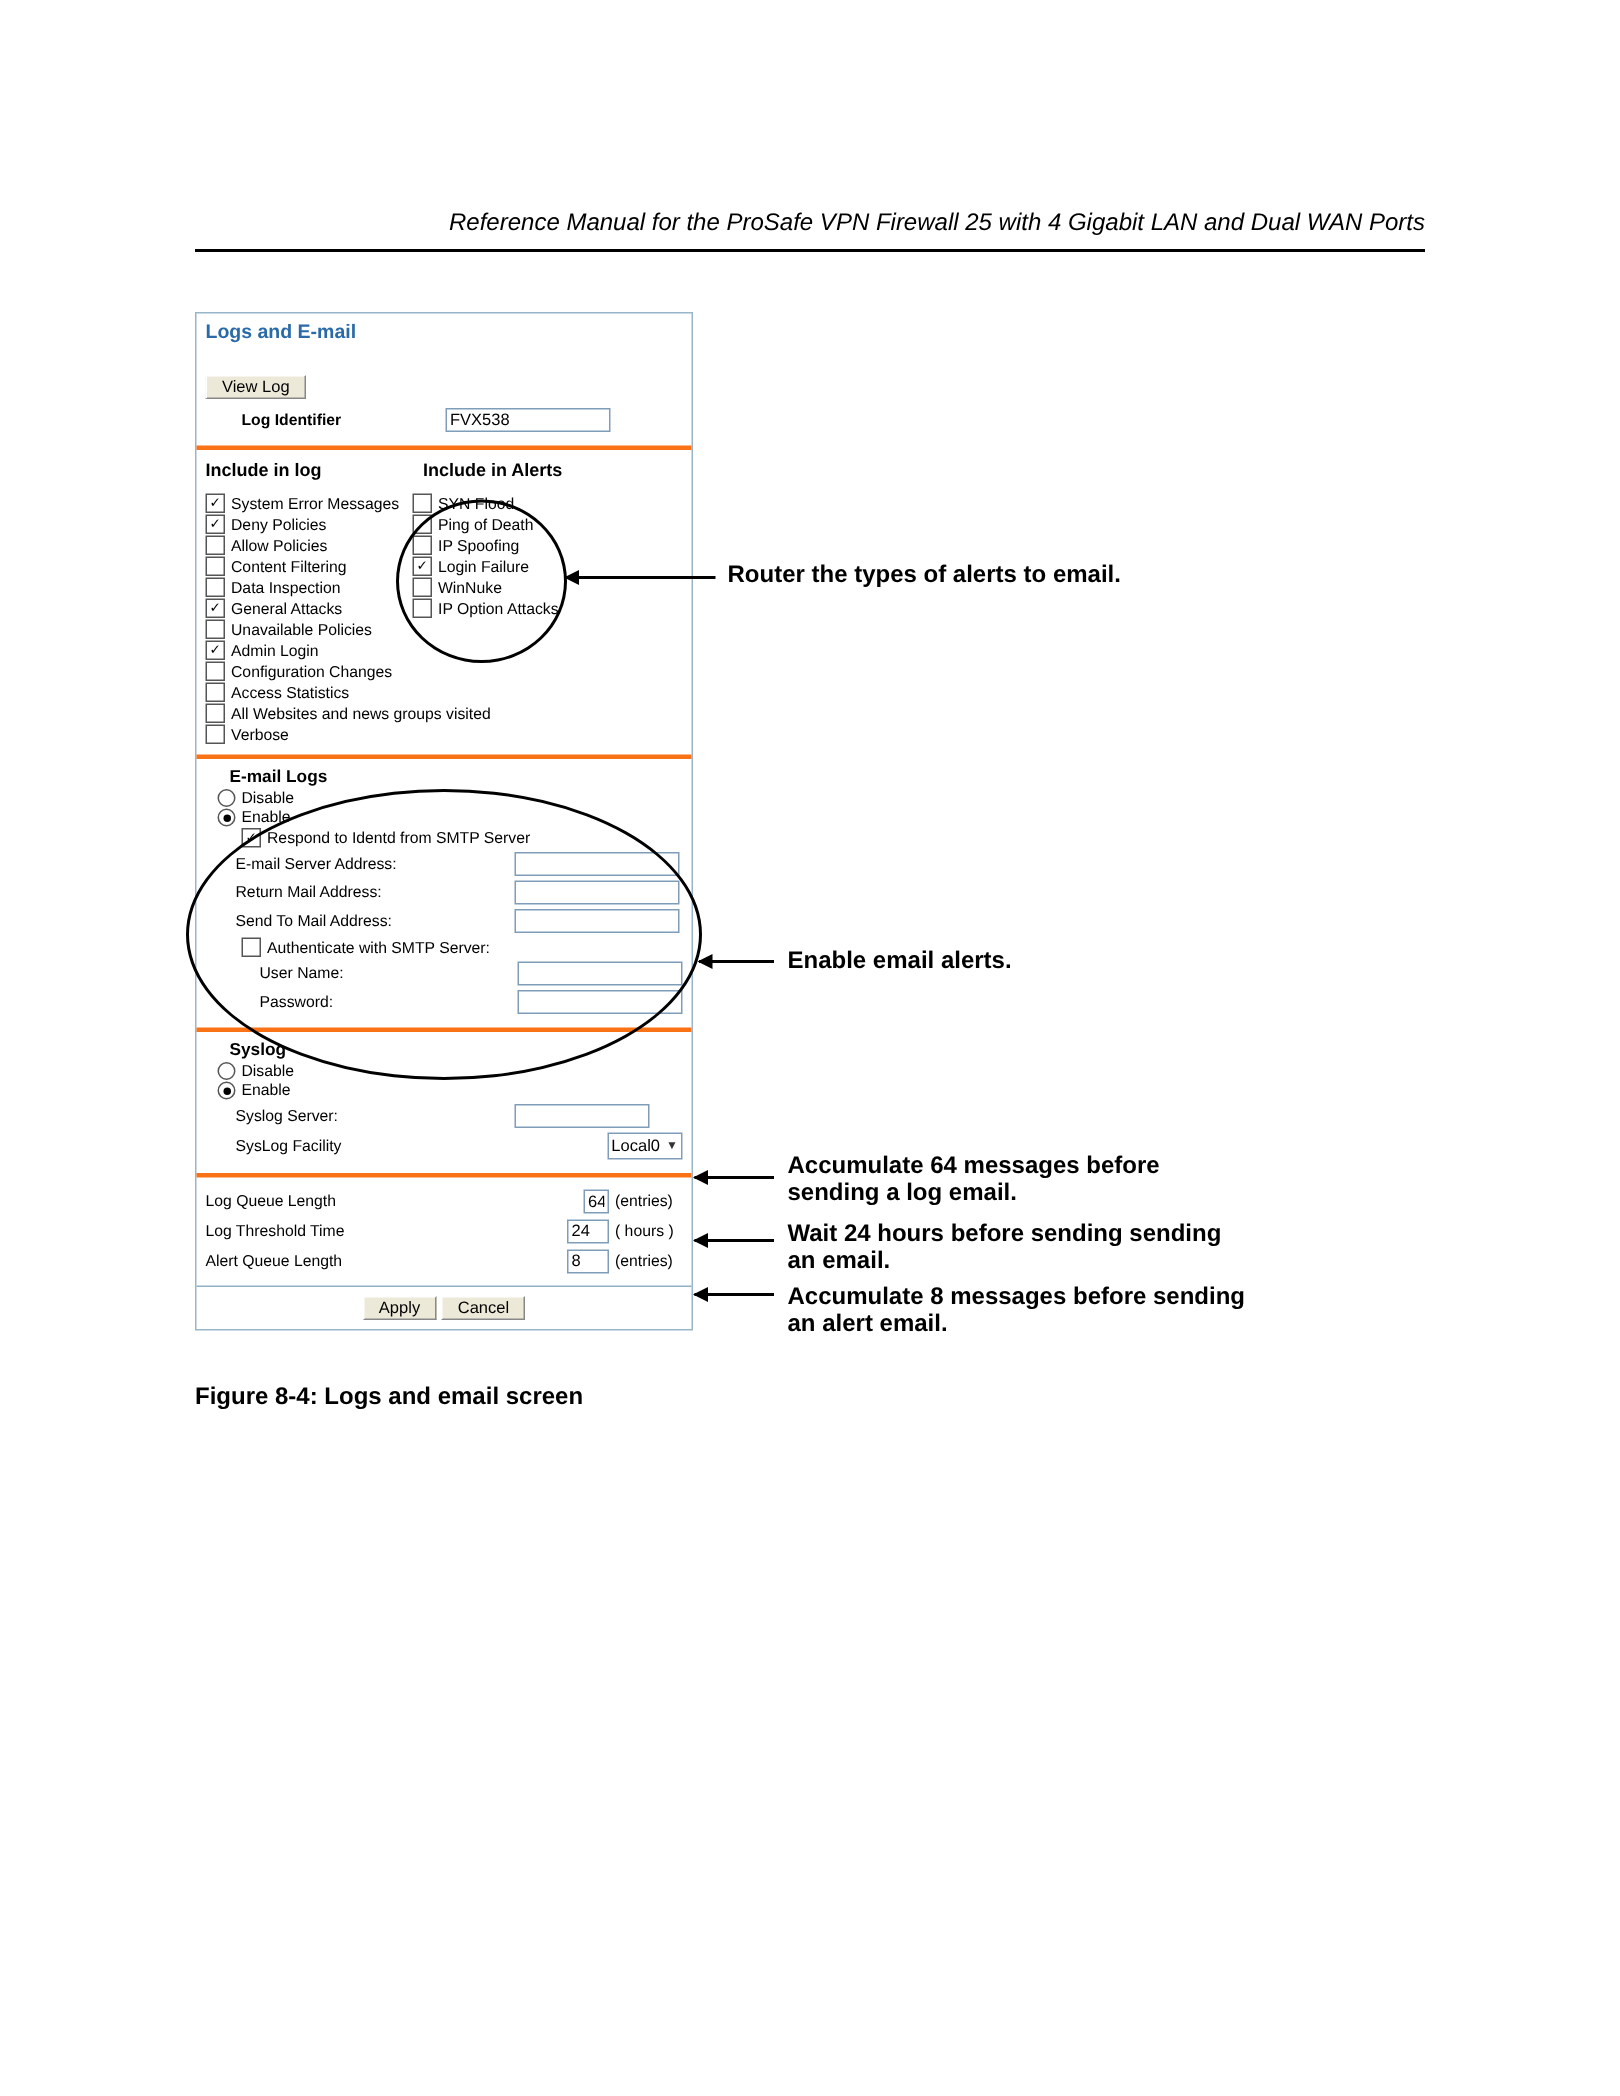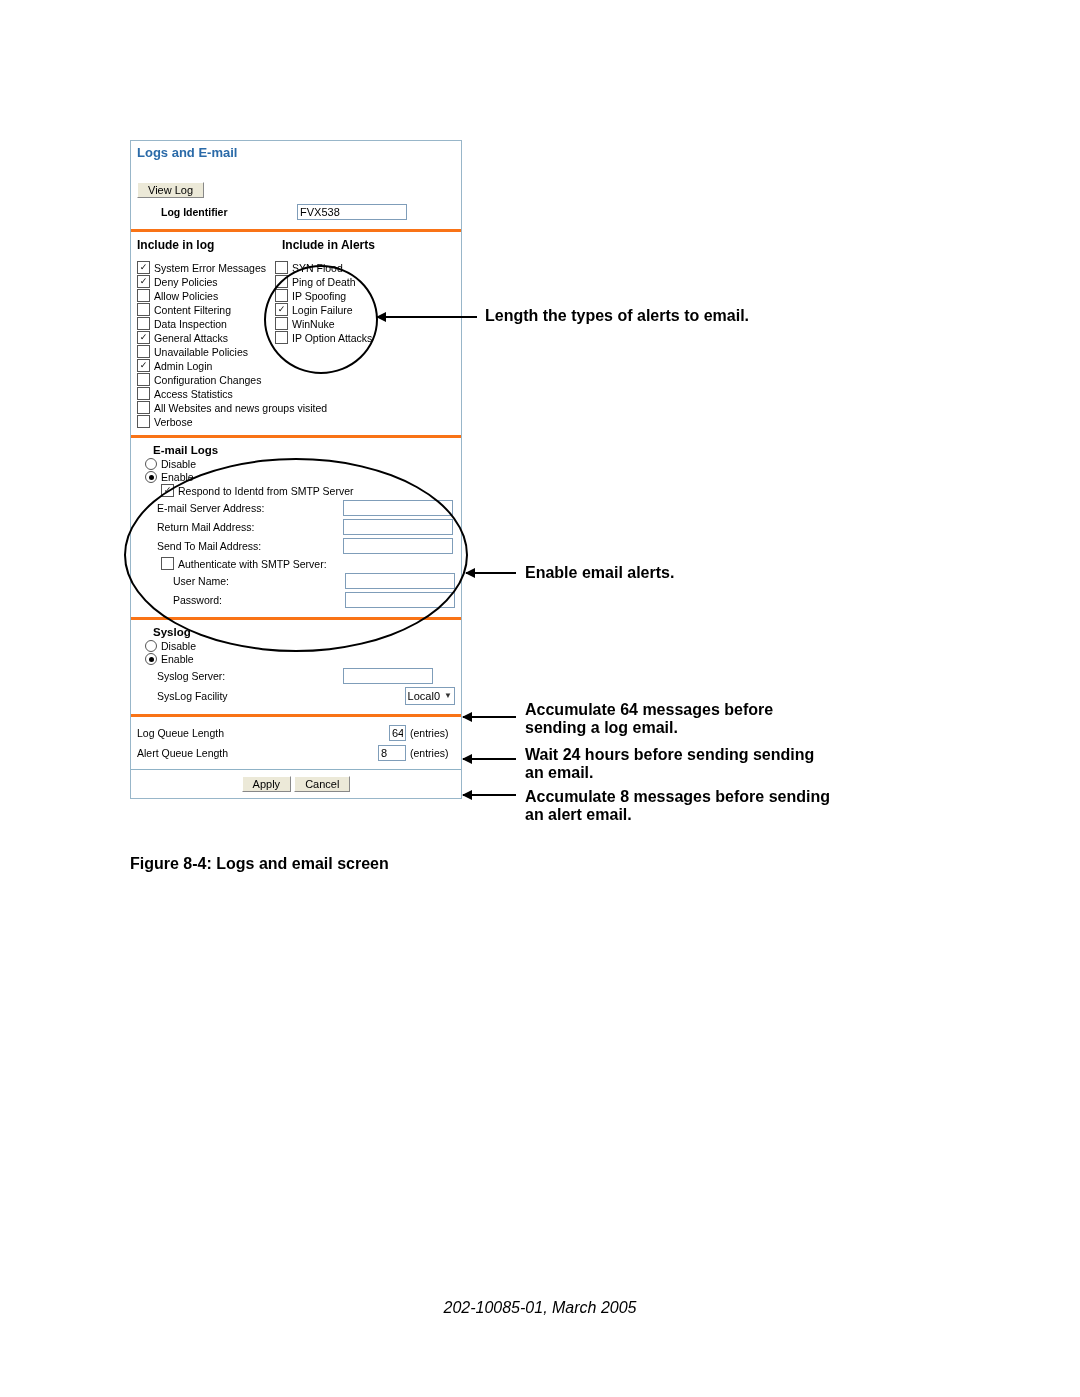--- a/index.html
+++ b/index.html
@@ -197,20 +197,21 @@
     text-align: center;
     font-style: italic;
     font-size: 16px;
     margin-top: 10px;
   }
 </style>
 </head>
 <body>
 
 <div class="page">
+  <div class="top-header">Reference Manual for the ProSafe VPN Firewall 25 with 4 Gigabit LAN and Dual WAN Ports</div>
 
   <div class="figure-area">
 
     <div class="panel">
       <div class="panel-title">Logs and E-mail</div>
 
       <div class="panel-section first">
         <button class="btn">View Log</button>
         <div class="form-row" style="margin-top:6px;">
           <span class="lbl" style="width:130px;font-weight:bold;">Log Identifier</span>
@@ -364,20 +365,25 @@
         </div>
       </div>
 
       <div class="panel-section">
         <div class="queue-row">
           <span class="qlbl">Log Queue Length</span>
           <input class="txt-input" style="width: 17px;" value="64">
           <span class="qunit">(entries)</span>
         </div>
         <div class="queue-row">
+          <span class="qlbl">Log Threshold Time</span>
+          <input class="txt-input" style="width: 28px;" value="24">
+          <span class="qunit">( hours )</span>
+        </div>
+        <div class="queue-row">
           <span class="qlbl">Alert Queue Length</span>
           <input class="txt-input" style="width: 28px;" value="8">
           <span class="qunit">(entries)</span>
         </div>
       </div>
 
       <div class="bottom-buttons">
         <button class="btn">Apply</button>
         <button class="btn">Cancel</button>
       </div>
@@ -385,25 +391,24 @@
 
     <div class="oval" style="left:134px; top:125px; width:110px; height:105px;"></div>
     <div class="oval" style="left:-6px; top:318px; width:340px; height:190px; border-radius:50%/50%;"></div>
 
     <div class="arrow" style="left:247px; top:176px; width:100px;"></div>
     <div class="arrow" style="left:336px; top:432px; width:50px;"></div>
     <div class="arrow" style="left:333px; top:576px; width:53px;"></div>
     <div class="arrow" style="left:333px; top:618px; width:53px;"></div>
     <div class="arrow" style="left:333px; top:654px; width:53px;"></div>
 
-    <div class="callout" style="left:355px; top:167px;">Length the types of alerts to email.</div>
+    <div class="callout" style="left:355px; top:167px;">Router the types of alerts to email.</div>
     <div class="callout" style="left:395px; top:424px;">Enable email alerts.</div>
     <div class="callout" style="left:395px; top:561px; width:310px;">Accumulate 64 messages before sending a log email.</div>
     <div class="callout" style="left:395px; top:606px; width:310px;">Wait 24 hours before sending sending an email.</div>
     <div class="callout" style="left:395px; top:648px; width:310px;">Accumulate 8 messages before sending an alert email.</div>
 
     <div class="figure-caption" style="position:absolute; left:0; top:703px;">Figure 8-4:  Logs and email screen</div>
   </div>
 
   <div class="bottom-block">
-    <div class="docnum">202-10085-01, March 2005</div>
   </div>
 </div>
 
 </body></html>

